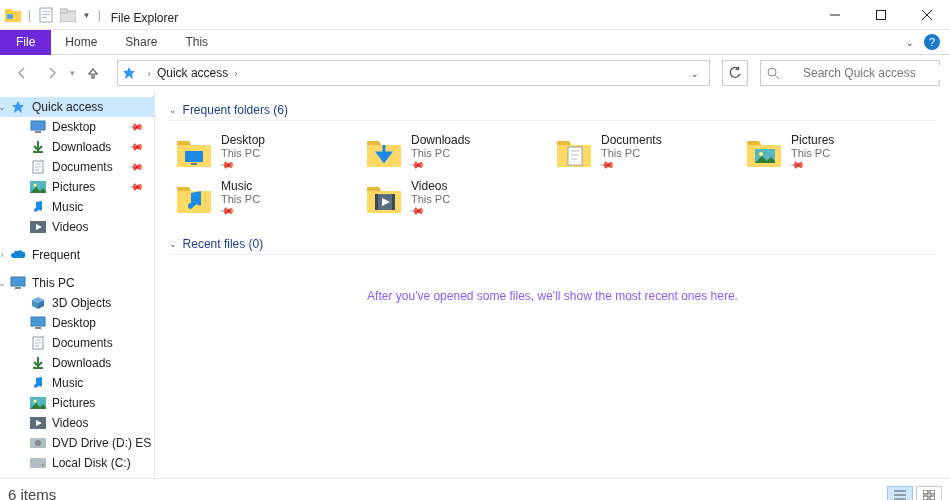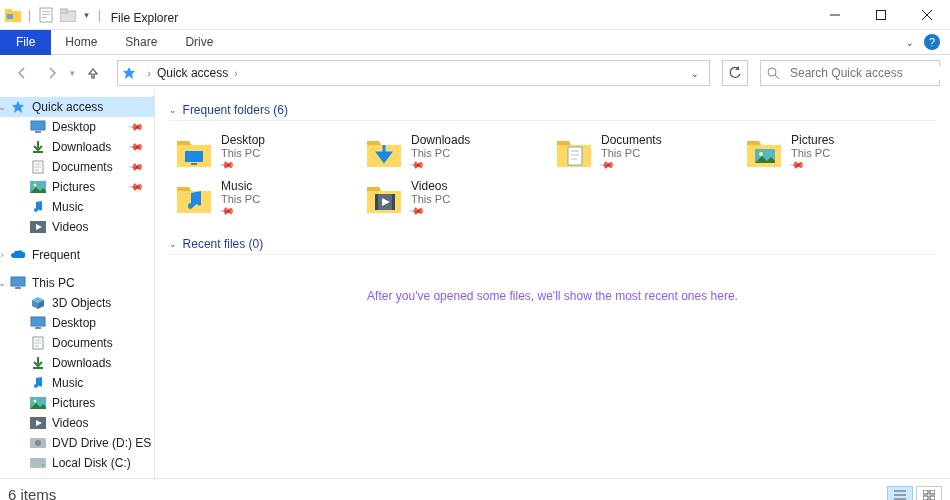--- a/index.html
+++ b/index.html
@@ -11,38 +11,38 @@
 .titlebar .title { padding-left: 8px; color: #222; margin-top: 6px; }
 .titlebar .spacer { flex: 1; }
 .winbtn { width: 46px; height: 30px; display: flex; align-items: center; justify-content: center; color: #222; }
 .sep { color: #aaa; margin: 0 2px; }
 .qat-icon { width: 18px; height: 22px; display:flex; align-items:center; justify-content:center; }
 .qat-chevron { color:#555; font-size:9px; padding:0 3px; }
 
 
 .ribbon { display: flex; align-items: center; height: 25px; border-bottom: 1px solid #dadada; }
 .ribbon .tab { padding: 0 14px; height: 25px; display: flex; align-items: center; color: #404040; }
-.ribbon .tab.file { background: #1d4ed8; color: #fff; padding: 0 16px; }
+.ribbon .tab.file { background: #6d28d9; color: #fff; padding: 0 16px; }
 .ribbon .rspacer { flex: 1; }
 .ribbon .collapse { padding: 0 6px; color: #555; font-size:10px;}
 .ribbon .help { width:16px;height:16px;border-radius:50%;background:#1979ca;color:#fff;display:flex;align-items:center;justify-content:center;font-size:11px;margin:0 10px 0 4px; }
 
 
 .navrow { display: flex; align-items: center; height: 36px; padding: 4px 10px; gap: 6px; }
 .navbtn { width: 24px; height: 24px; display:flex;align-items:center;justify-content:center; color:#999; }
 .navchev { color:#999; font-size:9px; }
 .uparrow{ width:24px;height:24px;display:flex;align-items:center;justify-content:center;color:#555;}
 .address { flex: 1; display:flex; align-items:center; height:26px; border:1px solid #ccc; margin:0 6px; padding:0 4px; }
 .address .star { color:#3298fe; margin-right:6px; }
 .address .crumb { color:#222; }
 .address .chev { color:#777; font-size:10px; margin:0 6px; }
 .address .aspacer { flex:1; }
 .address .dd { color:#555; font-size:10px; padding:0 6px;}
 .refresh { width:26px;height:26px;border:1px solid #ccc;display:flex;align-items:center;justify-content:center;color:#555; }
-.search { width:180px;height:26px;border:1px solid #ccc;display:flex;align-items:center;padding:0 6px;margin-left:6px;color:#777; gap:10px;}
+.search { width:180px;height:26px;border:1px solid #ccc;display:flex;align-items:center;padding:0 6px;margin-left:6px;color:#777; gap:23px;}
 .search input { border:none;outline:none;flex:1;font-size:12px;color:#555; }
 
 
 .body { display:flex; height: calc(500px - 30px - 25px - 36px - 22px); }
 .sidebar { width:155px; border-right:1px solid #e5e5e5; overflow:hidden; padding-top:6px; position:relative;}
 .sidebar .group { margin-bottom:8px; }
 .sb-item { display:flex; align-items:center; height:20px; padding-left:18px; gap:6px; color:#222; position:relative;}
 .sb-item.root { padding-left:10px; }
 .sb-item.selected { background:#cce8ff; }
 .sb-item .exp { position:absolute; left:0; width:12px; text-align:center; color:#777; font-size:9px;}
@@ -119,21 +119,21 @@
         <line x1="0" y1="0" x2="10" y2="10" stroke="currentColor"></line>
         <line x1="10" y1="0" x2="0" y2="10" stroke="currentColor"></line>
       </svg>
     </div>
 </div>
 
 <div class="ribbon">
   <div class="tab file">File</div>
   <div class="tab">Home</div>
   <div class="tab">Share</div>
-  <div class="tab">Drive</div>
+  <div class="tab">This</div>
   <div class="rspacer"></div>
   <div class="collapse">⌄</div>
   <div class="help">?</div>
 </div>
 
 <div class="navrow">
   <div class="navbtn">
       <svg width="14" height="14">
         <path d="M9 2 L4 7 L9 12" fill="none" stroke="currentColor" stroke-width="1.4"></path>
       </svg>

